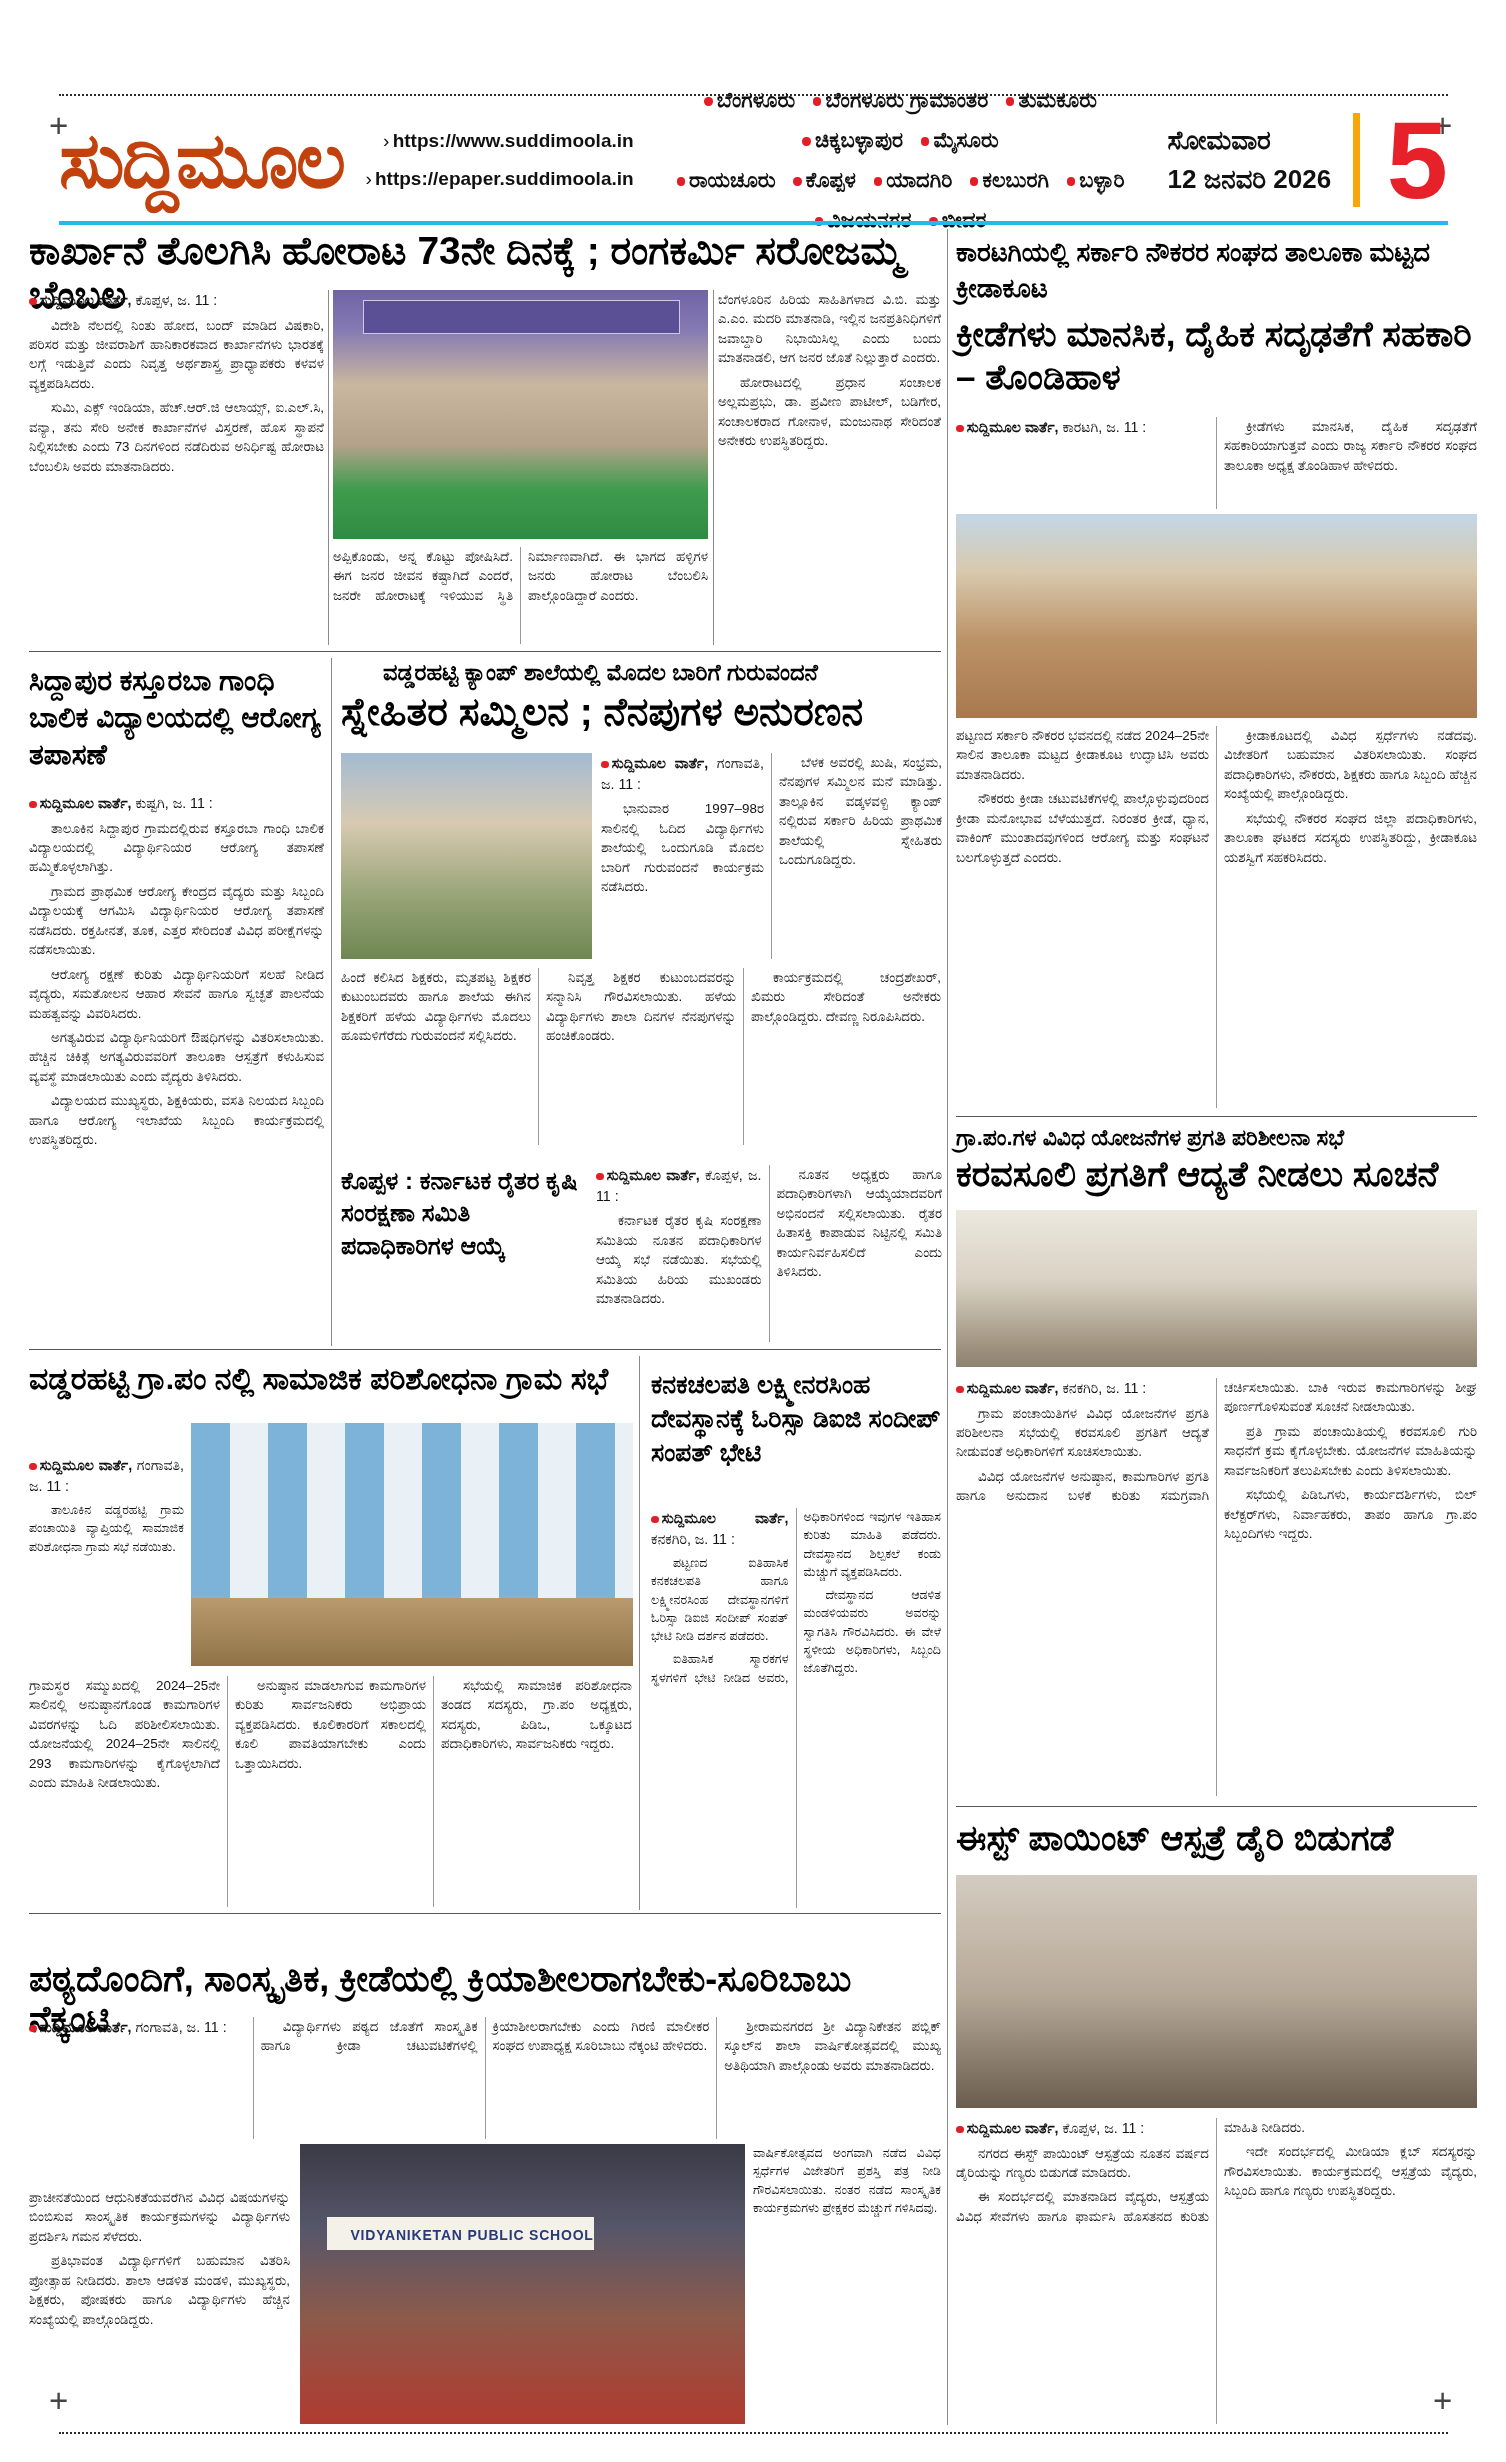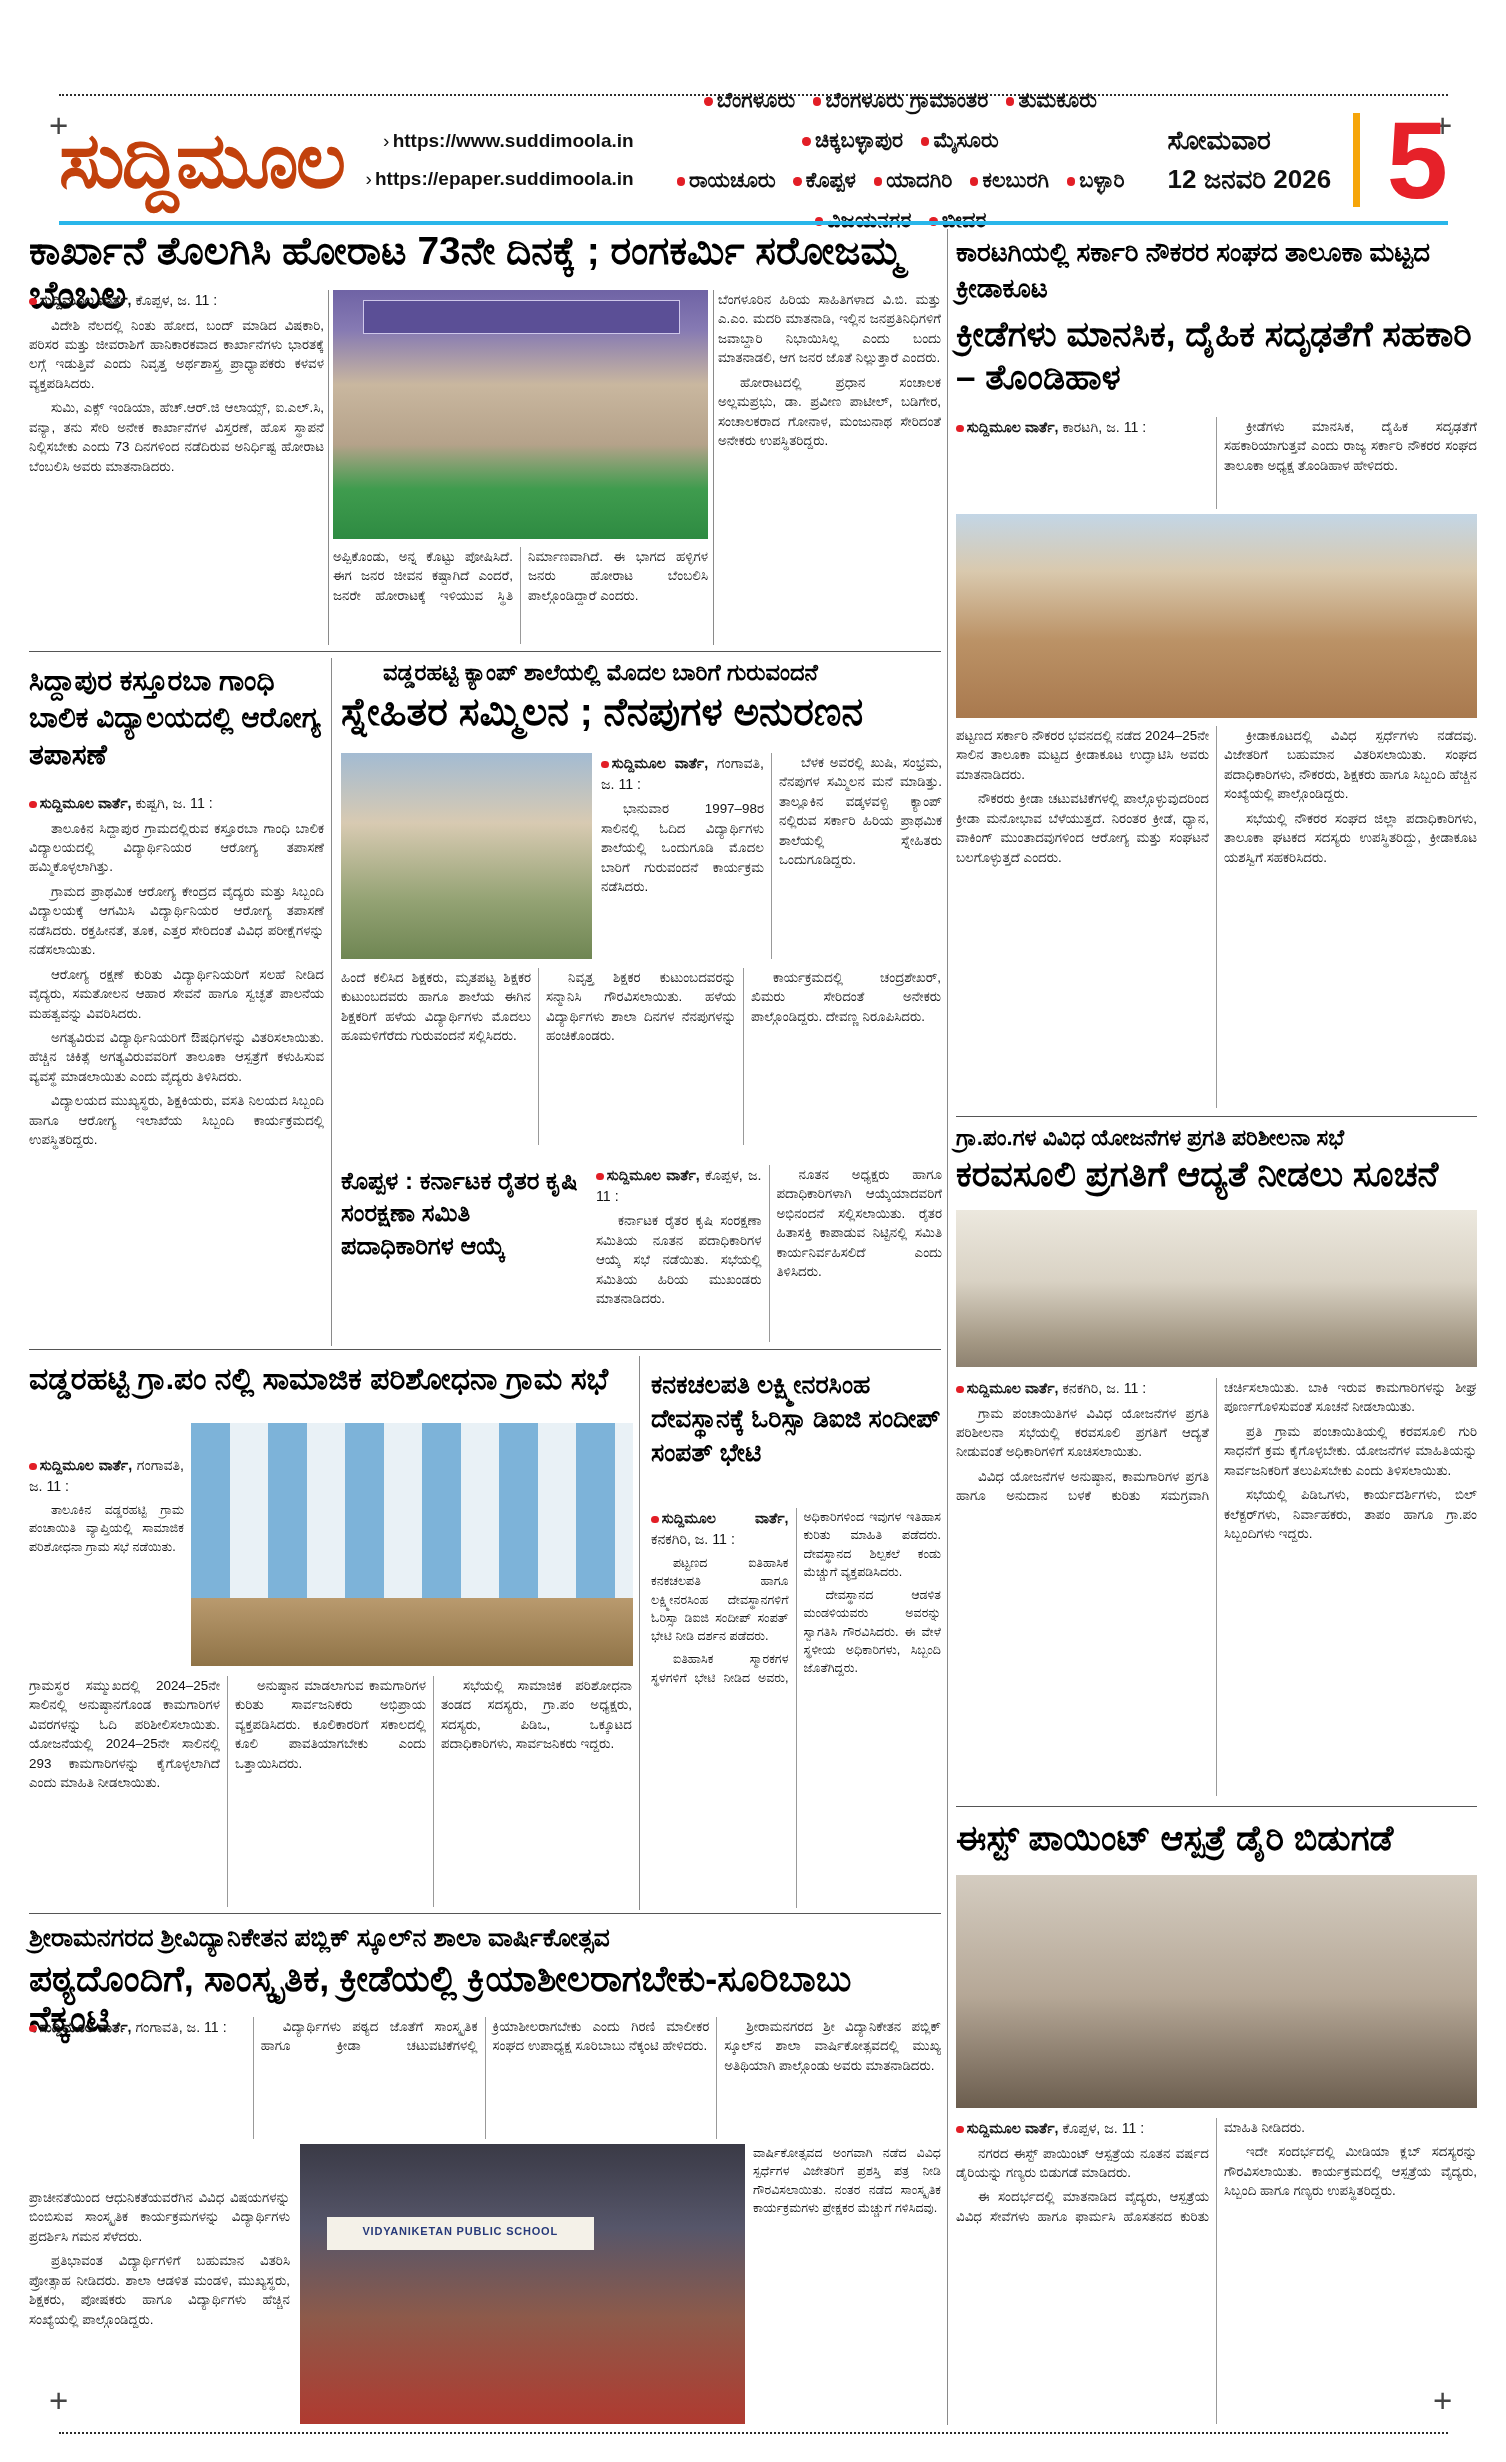--- a/index.html
+++ b/index.html
@@ -45,21 +45,21 @@
   .ph-a1 .banner{position:absolute;left:8%;top:4%;width:84%;height:13%;background:#5b4f96;border:0.8px solid #cfc8ea;}
   .ph-a2{background:linear-gradient(180deg,#c3d6e6 0%,#d9c9ae 28%,#bb9266 62%,#a9794e 100%);}
   .ph-a4{background:linear-gradient(180deg,#a3bbd2 0%,#d8cab2 34%,#93a273 72%,#6f8653 100%);}
   .ph-a6{background:linear-gradient(180deg,#ece8de 0%,#d9d2c4 45%,#a29682 85%,#8d8170 100%);}
   .ph-a7-top{position:absolute;left:0;top:0;width:100%;height:72%;
      background:repeating-linear-gradient(90deg,#7db3d9 0 39px,#e9f1f6 39px 77px);}
   .ph-a7-bot{position:absolute;left:0;top:72%;width:100%;height:28%;background:linear-gradient(180deg,#b99a6e,#8f7347);}
   .ph-a9{background:linear-gradient(180deg,#d4ccc0 0%,#b5a796 52%,#6b5d4e 100%);}
   .ph-a10{background:linear-gradient(180deg,#3a3a46 0%,#56566a 30%,#8d5a4a 62%,#b03a30 100%);}
   .ph-a10 .sbanner{position:absolute;left:6%;top:26%;width:60%;height:12%;background:#f4f1e8;color:#273a7a;
-     font-size:11px;font-weight:800;text-align:center;line-height:2.6;letter-spacing:0.8px;overflow:hidden;}
+     font-size:14px;font-weight:800;text-align:right;line-height:2.6;letter-spacing:0.8px;overflow:hidden;}
 </style>
 </head>
 <body>
 
 <div class="page">
 
   <div class="cropmark" style="left:49px;top:109px;">+</div>
   <div class="cropmark" style="left:1433px;top:109px;">+</div>
   <div class="cropmark" style="left:49px;top:2384px;">+</div>
   <div class="cropmark" style="left:1433px;top:2384px;">+</div>
@@ -178,21 +178,20 @@
 
   <div class="abs headline" style="left:651px;top:1368px;width:290px;font-size:25px;line-height:1.35;">ಕನಕಚಲಪತಿ ಲಕ್ಷ್ಮೀನರಸಿಂಹ ದೇವಸ್ಥಾನಕ್ಕೆ ಓರಿಸ್ಸಾ ಡಿಐಜಿ ಸಂದೀಪ್ ಸಂಪತ್ ಭೇಟಿ</div>
   <div class="abs bodytxt cols2" style="left:651px;top:1508px;width:290px;height:400px;font-size:12.6px;">
     <p class="byline nofirst"><span class="bdot"></span><b>ಸುದ್ದಿಮೂಲ ವಾರ್ತೆ,</b> <span>ಕನಕಗಿರಿ, ಜ. 11 :</span></p>
     <p>ಪಟ್ಟಣದ ಐತಿಹಾಸಿಕ ಕನಕಚಲಪತಿ ಹಾಗೂ ಲಕ್ಷ್ಮೀನರಸಿಂಹ ದೇವಸ್ಥಾನಗಳಿಗೆ ಓರಿಸ್ಸಾ ಡಿಐಜಿ ಸಂದೀಪ್ ಸಂಪತ್ ಭೇಟಿ ನೀಡಿ ದರ್ಶನ ಪಡೆದರು.</p>
     <p>ಐತಿಹಾಸಿಕ ಸ್ಮಾರಕಗಳ ಸ್ಥಳಗಳಿಗೆ ಭೇಟಿ ನೀಡಿದ ಅವರು, ಅಧಿಕಾರಿಗಳಿಂದ ಇವುಗಳ ಇತಿಹಾಸ ಕುರಿತು ಮಾಹಿತಿ ಪಡೆದರು. ದೇವಸ್ಥಾನದ ಶಿಲ್ಪಕಲೆ ಕಂಡು ಮೆಚ್ಚುಗೆ ವ್ಯಕ್ತಪಡಿಸಿದರು.</p>
     <p>ದೇವಸ್ಥಾನದ ಆಡಳಿತ ಮಂಡಳಿಯವರು ಅವರನ್ನು ಸ್ವಾಗತಿಸಿ ಗೌರವಿಸಿದರು. ಈ ವೇಳೆ ಸ್ಥಳೀಯ ಅಧಿಕಾರಿಗಳು, ಸಿಬ್ಬಂದಿ ಜೊತೆಗಿದ್ದರು.</p>
   </div>
   <div class="hrule" style="left:29px;top:1913px;width:912px;"></div>
 
-  <div class="abs kicker" style="left:29px;top:1923px;width:912px;font-size:25px;">ಶ್ರೀರಾಮನಗರದ ಶ್ರೀವಿದ್ಯಾನಿಕೇತನ ಪಬ್ಲಿಕ್ ಸ್ಕೂಲ್‌ನ ಶಾಲಾ ವಾರ್ಷಿಕೋತ್ಸವ</div>
   <div class="abs headline" style="left:29px;top:1959px;width:912px;font-size:36px;line-height:1.1;">ಪಠ್ಯದೊಂದಿಗೆ, ಸಾಂಸ್ಕೃತಿಕ, ಕ್ರೀಡೆಯಲ್ಲಿ ಕ್ರಿಯಾಶೀಲರಾಗಬೇಕು-ಸೂರಿಬಾಬು ನೆಕ್ಕಂಟಿ</div>
 
   <div class="abs bodytxt cols4" style="left:29px;top:2017px;width:912px;height:122px;">
     <p class="byline nofirst"><span class="bdot"></span><b>ಸುದ್ದಿಮೂಲ ವಾರ್ತೆ,</b> <span>ಗಂಗಾವತಿ, ಜ. 11 :</span></p>
     <p>ವಿದ್ಯಾರ್ಥಿಗಳು ಪಠ್ಯದ ಜೊತೆಗೆ ಸಾಂಸ್ಕೃತಿಕ ಹಾಗೂ ಕ್ರೀಡಾ ಚಟುವಟಿಕೆಗಳಲ್ಲಿ ಕ್ರಿಯಾಶೀಲರಾಗಬೇಕು ಎಂದು ಗಿರಣಿ ಮಾಲೀಕರ ಸಂಘದ ಉಪಾಧ್ಯಕ್ಷ ಸೂರಿಬಾಬು ನೆಕ್ಕಂಟಿ ಹೇಳಿದರು.</p>
     <p>ಶ್ರೀರಾಮನಗರದ ಶ್ರೀ ವಿದ್ಯಾನಿಕೇತನ ಪಬ್ಲಿಕ್ ಸ್ಕೂಲ್‌ನ ಶಾಲಾ ವಾರ್ಷಿಕೋತ್ಸವದಲ್ಲಿ ಮುಖ್ಯ ಅತಿಥಿಯಾಗಿ ಪಾಲ್ಗೊಂಡು ಅವರು ಮಾತನಾಡಿದರು.</p>
   </div>
 
   <div class="abs bodytxt" style="left:29px;top:2144px;width:261px;height:281px;margin-top:44px;">
     <p class="nofirst">ಪ್ರಾಚೀನತೆಯಿಂದ ಆಧುನಿಕತೆಯವರೆಗಿನ ವಿವಿಧ ವಿಷಯಗಳನ್ನು ಬಿಂಬಿಸುವ ಸಾಂಸ್ಕೃತಿಕ ಕಾರ್ಯಕ್ರಮಗಳನ್ನು ವಿದ್ಯಾರ್ಥಿಗಳು ಪ್ರದರ್ಶಿಸಿ ಗಮನ ಸೆಳೆದರು.</p>

